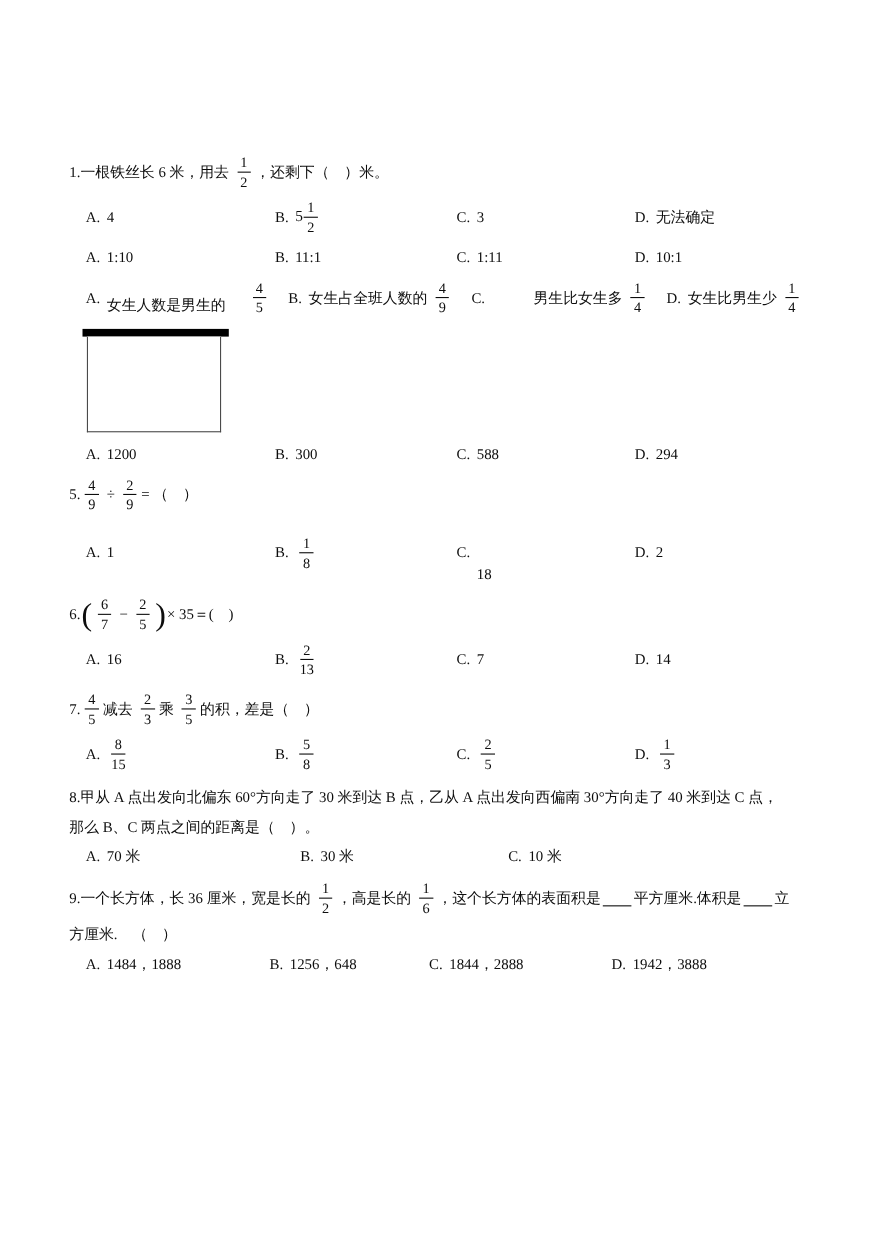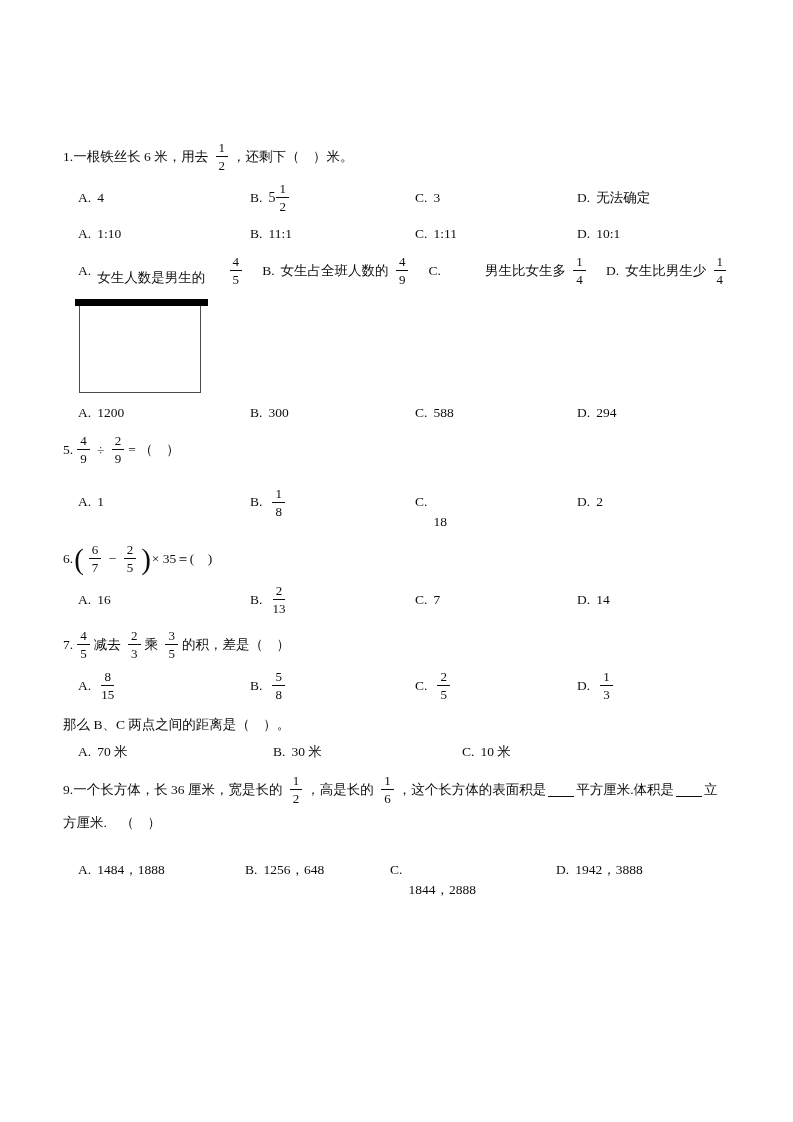--- a/index.html
+++ b/index.html
@@ -129,35 +129,36 @@
     <div class="options-row cols-default">
           <div class="option"><span class="opt-label">A.</span><span class="opt-content" style="display: inline-flex; align-items: center;"><span class="frac"><span class="num">8</span><span class="den">15</span></span></span></div>
           <div class="option"><span class="opt-label">B.</span><span class="opt-content" style="display: inline-flex; align-items: center;"><span class="frac"><span class="num">5</span><span class="den">8</span></span></span></div>
           <div class="option"><span class="opt-label">C.</span><span class="opt-content" style="display: inline-flex; align-items: center;"><span class="frac"><span class="num">2</span><span class="den">5</span></span></span></div>
           <div class="option"><span class="opt-label">D.</span><span class="opt-content" style="display: inline-flex; align-items: center;"><span class="frac"><span class="num">1</span><span class="den">3</span></span></span></div>
         </div>
   </article>
 
   <article class="question">
     <div class="question-stem">
+          <div class="stem-line"><span class="txt">8.甲从 A 点出发向北偏东 60°方向走了 30 米到达 B 点，乙从 A 点出发向西偏南 30°方向走了 40 米到达 C 点，</span></div>
           <div class="stem-line"><span class="txt">那么 B、C 两点之间的距离是（　）。</span></div>
         </div>
     <div class="options-row cols-three">
           <div class="option"><span class="opt-label">A.</span><span class="opt-content" style="display: inline-flex; align-items: center;"><span class="txt">70 米</span></span></div>
           <div class="option"><span class="opt-label">B.</span><span class="opt-content" style="display: inline-flex; align-items: center;"><span class="txt">30 米</span></span></div>
           <div class="option"><span class="opt-label">C.</span><span class="opt-content" style="display: inline-flex; align-items: flex-end;"><span class="txt">10 米</span></span></div>
         </div>
   </article>
 
   <article class="question">
     <div class="question-stem">
           <div class="stem-line"><span class="txt">9.一个长方体，长 36 厘米，宽是长的 </span><span class="frac"><span class="num">1</span><span class="den">2</span></span><span class="txt">，高是长的 </span><span class="frac"><span class="num">1</span><span class="den">6</span></span><span class="txt">，这个长方体的表面积是</span><span class="blank"></span><span class="txt">平方厘米.体积是</span><span class="blank"></span><span class="txt">立</span></div>
           <div class="stem-line"><span class="txt">方厘米.　（　）</span></div>
         </div>
     <div class="options-row cols-compact">
           <div class="option"><span class="opt-label">A.</span><span class="opt-content" style="display: inline-flex; align-items: center;"><span class="txt">1484，1888</span></span></div>
           <div class="option"><span class="opt-label">B.</span><span class="opt-content" style="display: inline-flex; align-items: center;"><span class="txt">1256，648</span></span></div>
-          <div class="option"><span class="opt-label">C.</span><span class="opt-content" style="display: inline-flex; align-items: center; margin-top: 40px;"><span class="txt">1844，2888</span></span></div>
+          <div class="option"><span class="opt-label">C.</span><span class="opt-content" style="display: inline-flex; align-items: center;"><span class="txt">1844，2888</span></span></div>
           <div class="option"><span class="opt-label">D.</span><span class="opt-content" style="display: inline-flex; align-items: center;"><span class="txt">1942，3888</span></span></div>
         </div>
   </article>
 </main>
 </div>
 
 </body></html>

